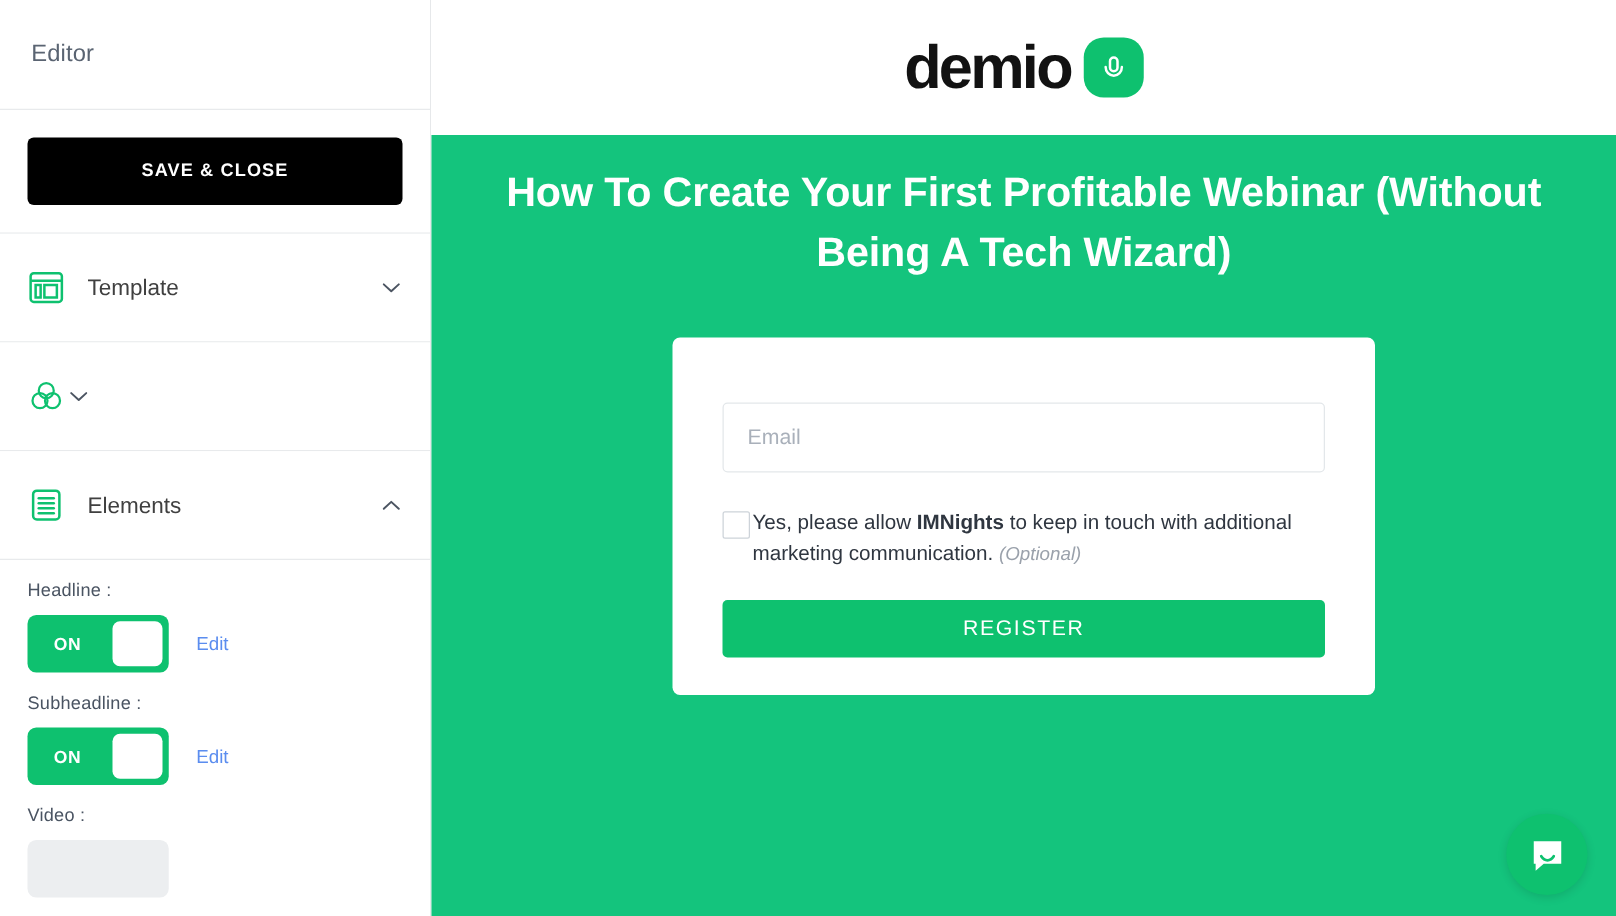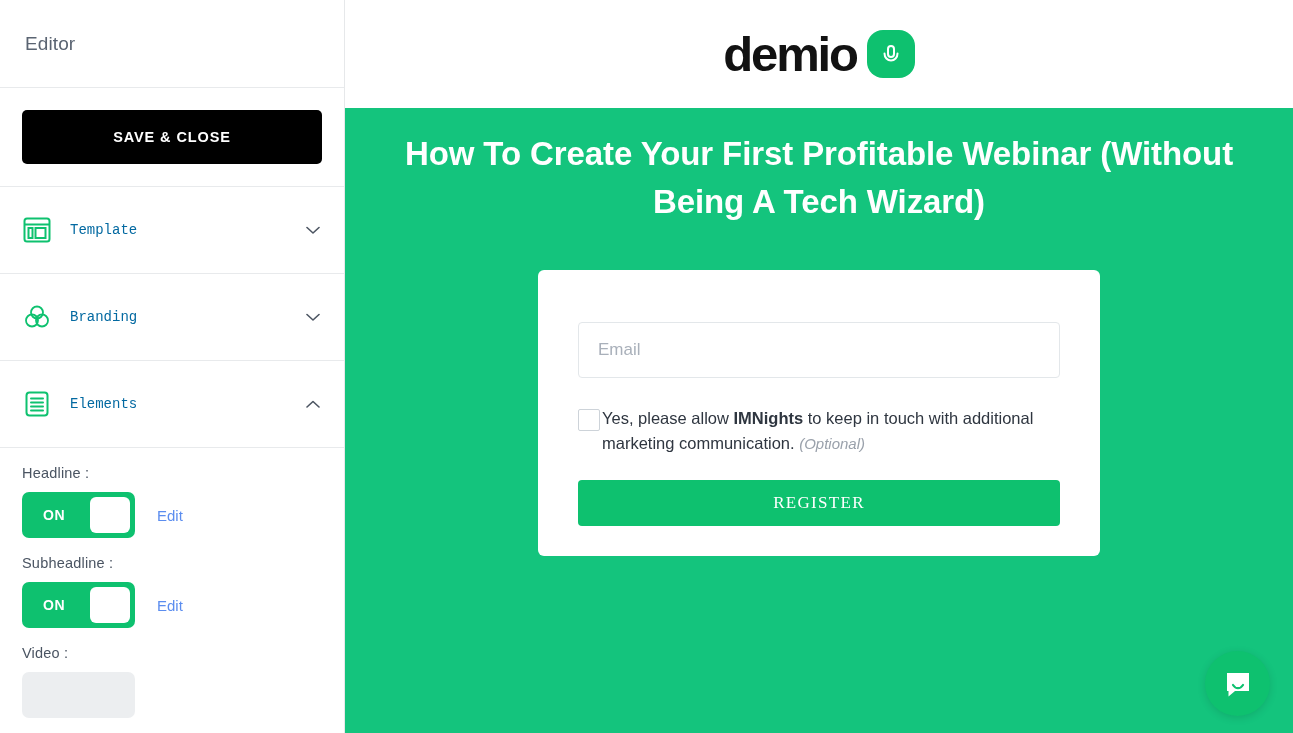--- a/index.html
+++ b/index.html
@@ -72,23 +72,22 @@
     width: 34px;
     height: 34px;
     flex: 0 0 34px;
     display: flex;
     align-items: center;
     justify-content: center;
   }
   .nav-label {
     flex: 1;
     margin-left: 16px;
-    font-size: 14px;
-    color: #0369a1;
-    font-family: Liberation Mono, monospace;
+    font-size: 18px;
+    color: #404040;
   }
   .chev {
     width: 18px;
     height: 18px;
     flex: 0 0 18px;
     display: flex;
     align-items: center;
     justify-content: center;
     color: #4c5562;
   }
@@ -264,21 +263,21 @@
     display: block;
     width: 100%;
     height: 46px;
     margin-top: 24px;
     background: #0ec16f;
     border: none;
     border-radius: 4px;
     color: #ffffff;
     font-size: 17px;
     letter-spacing: 1.3px;
-    font-family: Liberation Serif, serif;
+    font-family: Liberation Sans, sans-serif;
     cursor: pointer;
   }
   .terms-line {
     margin-top: 19px;
     text-align: center;
     font-size: 15px;
     color: #3c444f;
   }
   .terms-link {
     color: #2fc48a;
@@ -334,21 +333,20 @@
     </div>
 
     <div class="nav-row">
       <span class="nav-icon">
         <svg width="30" height="30" viewBox="0 0 30 30" fill="none">
           <circle cx="15" cy="10.5" r="6" stroke="#0ec16f" stroke-width="1.8"></circle>
           <circle cx="10" cy="18.5" r="6" stroke="#0ec16f" stroke-width="1.8"></circle>
           <circle cx="20" cy="18.5" r="6" stroke="#0ec16f" stroke-width="1.8"></circle>
         </svg>
       </span>
-      <span class="nav-label">Branding</span>
       <span class="chev">
         <svg width="14" height="9" viewBox="0 0 14 9" fill="none">
           <path d="M1 1.5L7 7L13 1.5" stroke="#4c5562" stroke-width="1.6" stroke-linecap="round" stroke-linejoin="round"></path>
         </svg>
       </span>
     </div>
 
     <div class="nav-row">
       <span class="nav-icon">
         <svg width="30" height="30" viewBox="0 0 30 30" fill="none">

